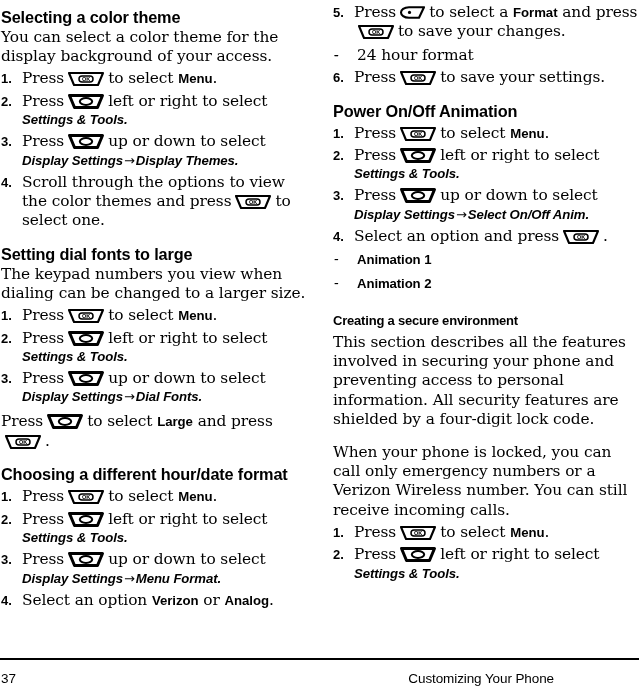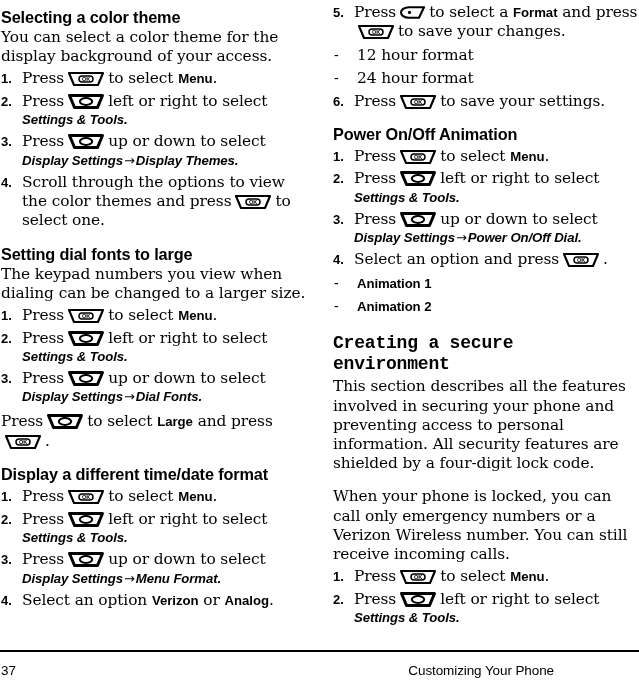--- a/index.html
+++ b/index.html
@@ -32,23 +32,23 @@
   .col {
     position: absolute;
     top: 0;
     width: 306px;
   }
   .col-left  { left: 1px; margin-top: 8px; }
   .col-right { left: 333px; }
 
   
   .h1 {
-    font-family: Liberation Mono, monospace;
-    font-weight: bold;
-    font-size: 18px;
+    font-family: Liberation Sans, sans-serif;
+    font-weight: bold;
+    font-size: 13px;
     line-height: 21px;
     letter-spacing: -0.2px;
     margin: 0 12px 2px 0;
   }
   .h2 {
     font-family: "Liberation Sans", "DejaVu Sans", sans-serif;
     font-weight: bold;
     font-size: 16.3px;
     line-height: 19px;
     letter-spacing: -0.15px;
@@ -165,21 +165,21 @@
   }
   .key svg { display: block; }
   .key-ok  { width: 38px; height: 16px; }
   .key-dir { width: 38px; height: 17px; }
   .key-dot { width: 27px; height: 15px; vertical-align: -3px; }
 
   
   .footer {
     position: absolute;
     left: 0;
-    bottom: 8px;
+    bottom: 0;
     width: 555px;
     height: 34px;
   }
   .footer-rule {
     position: absolute;
     top: 0; left: 0;
     width: 639px;
     height: 2px;
     background: #000;
   }
@@ -268,21 +268,21 @@
                 <ellipse cx="19" cy="8.5" rx="6.2" ry="3.4" fill="none" stroke="#000" stroke-width="2"></ellipse>
               </svg></span><span>to select </span><span class="ui">Large</span><span> and press</span><span class="key key-ok"><svg viewBox="0 0 38 16">
                 <path d="M2 2 L36 2 L31 14 L7 14 Z" fill="none" stroke="#000" stroke-width="2.1" stroke-linejoin="round"></path>
                 <rect x="12" y="5" width="14" height="6" rx="3" fill="none" stroke="#000" stroke-width="1.5"></rect>
                 <text x="19" y="10.3" font-family="Liberation Sans, sans-serif" font-size="5.6" font-weight="bold" text-anchor="middle" fill="#000">OK</text>
               </svg></span><span>.</span>
         </div>
       </div>
 
       <div class="sec sec-gap-md">
-        <div class="h2">Display a different time/date format</div>
+        <div class="h2">Choosing a different hour/date format</div>
         <ol class="steps">
           <li>
             <span class="num">1.</span><span>Press</span><span class="key key-ok"><svg viewBox="0 0 38 16">
                   <path d="M2 2 L36 2 L31 14 L7 14 Z" fill="none" stroke="#000" stroke-width="2.1" stroke-linejoin="round"></path>
                   <rect x="12" y="5" width="14" height="6" rx="3" fill="none" stroke="#000" stroke-width="1.5"></rect>
                   <text x="19" y="10.3" font-family="Liberation Sans, sans-serif" font-size="5.6" font-weight="bold" text-anchor="middle" fill="#000">OK</text>
                 </svg></span><span>to select </span><span class="ui">Menu</span><span>.</span>
           </li>
           <li>
             <span class="num">2.</span><span>Press</span><span class="key key-dir"><svg viewBox="0 0 38 17">
@@ -315,21 +315,21 @@
                   <path d="M10 2.2 C5 2.2 2 5 2 7.5 C2 10.2 5 12.8 10 12.8 L20 12.8 L25 2.2 Z" fill="none" stroke="#000" stroke-width="2.1" stroke-linejoin="round"></path>
                   <circle cx="10.5" cy="7.4" r="1.6" fill="#000"></circle>
                 </svg></span><span>to select a </span><span class="ui">Format</span><span> and press</span><br><span class="key key-ok"><svg viewBox="0 0 38 16">
                   <path d="M2 2 L36 2 L31 14 L7 14 Z" fill="none" stroke="#000" stroke-width="2.1" stroke-linejoin="round"></path>
                   <rect x="12" y="5" width="14" height="6" rx="3" fill="none" stroke="#000" stroke-width="1.5"></rect>
                   <text x="19" y="10.3" font-family="Liberation Sans, sans-serif" font-size="5.6" font-weight="bold" text-anchor="middle" fill="#000">OK</text>
                 </svg></span><span>to save your changes.</span>
           </li>
         </ol>
         <ul class="dashes">
-          <li><span class="dash">-</span><span>12 hour format</span></li>
+          <li><span class="dash">-</span></li>
           <li><span class="dash">-</span><span>24 hour format</span></li>
         </ul>
         <ol class="steps">
           <li>
             <span class="num">6.</span><span>Press</span><span class="key key-ok"><svg viewBox="0 0 38 16">
                   <path d="M2 2 L36 2 L31 14 L7 14 Z" fill="none" stroke="#000" stroke-width="2.1" stroke-linejoin="round"></path>
                   <rect x="12" y="5" width="14" height="6" rx="3" fill="none" stroke="#000" stroke-width="1.5"></rect>
                   <text x="19" y="10.3" font-family="Liberation Sans, sans-serif" font-size="5.6" font-weight="bold" text-anchor="middle" fill="#000">OK</text>
                 </svg></span><span>to save your settings.</span>
           </li>
@@ -351,21 +351,21 @@
                   <path d="M2.5 2.5 L35.5 2.5 L30.5 14.5 L7.5 14.5 Z" fill="none" stroke="#000" stroke-width="3" stroke-linejoin="round"></path>
                   <ellipse cx="19" cy="8.5" rx="6.2" ry="3.4" fill="none" stroke="#000" stroke-width="2"></ellipse>
                 </svg></span><span>left or right to select</span>
             <span class="pathline"><span>Settings &amp; Tools</span><span>.</span></span>
           </li>
           <li>
             <span class="num">3.</span><span>Press</span><span class="key key-dir"><svg viewBox="0 0 38 17">
                   <path d="M2.5 2.5 L35.5 2.5 L30.5 14.5 L7.5 14.5 Z" fill="none" stroke="#000" stroke-width="3" stroke-linejoin="round"></path>
                   <ellipse cx="19" cy="8.5" rx="6.2" ry="3.4" fill="none" stroke="#000" stroke-width="2"></ellipse>
                 </svg></span><span>up or down to select</span>
-            <span class="pathline"><span>Display Settings</span><span class="arrow">→</span><span>Power On/Off Dial.</span><span></span></span>
+            <span class="pathline"><span>Display Settings</span><span class="arrow">→</span><span>Select On/Off Anim.</span><span></span></span>
           </li>
           <li>
             <span class="num">4.</span><span>Select an option and press</span><span class="key key-ok"><svg viewBox="0 0 38 16">
                   <path d="M2 2 L36 2 L31 14 L7 14 Z" fill="none" stroke="#000" stroke-width="2.1" stroke-linejoin="round"></path>
                   <rect x="12" y="5" width="14" height="6" rx="3" fill="none" stroke="#000" stroke-width="1.5"></rect>
                   <text x="19" y="10.3" font-family="Liberation Sans, sans-serif" font-size="5.6" font-weight="bold" text-anchor="middle" fill="#000">OK</text>
                 </svg></span><span>.</span>
           </li>
         </ol>
         <ul class="dashes bold">

